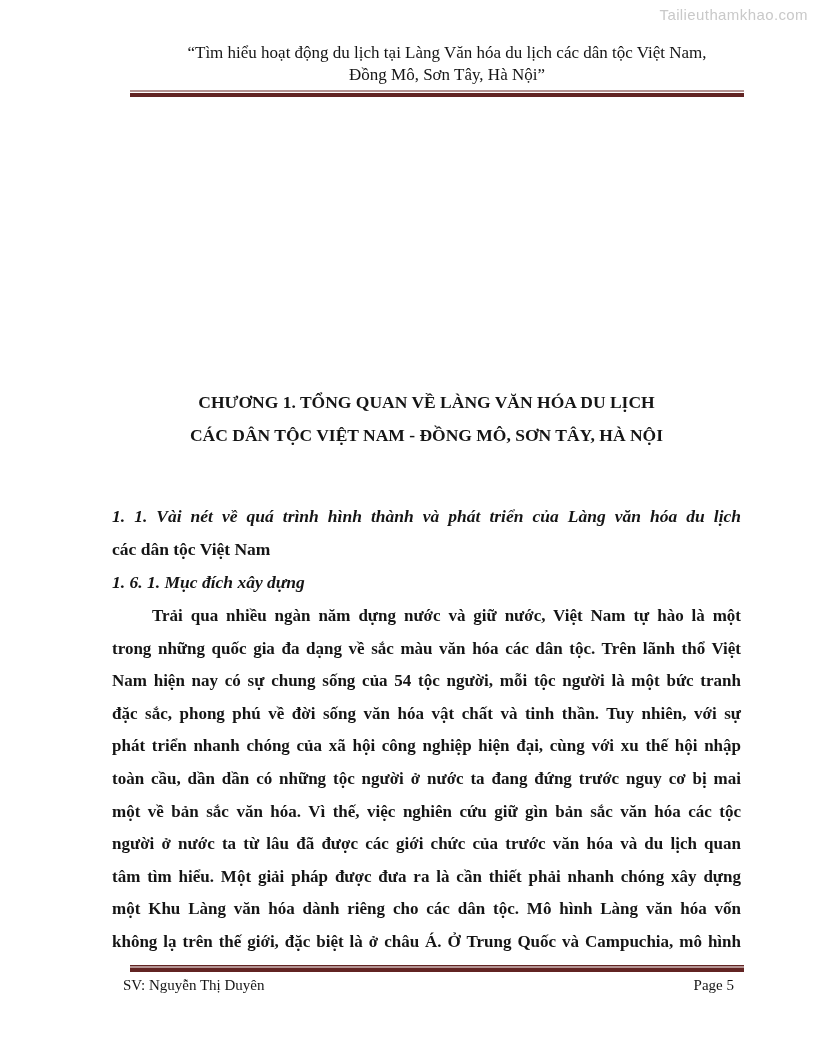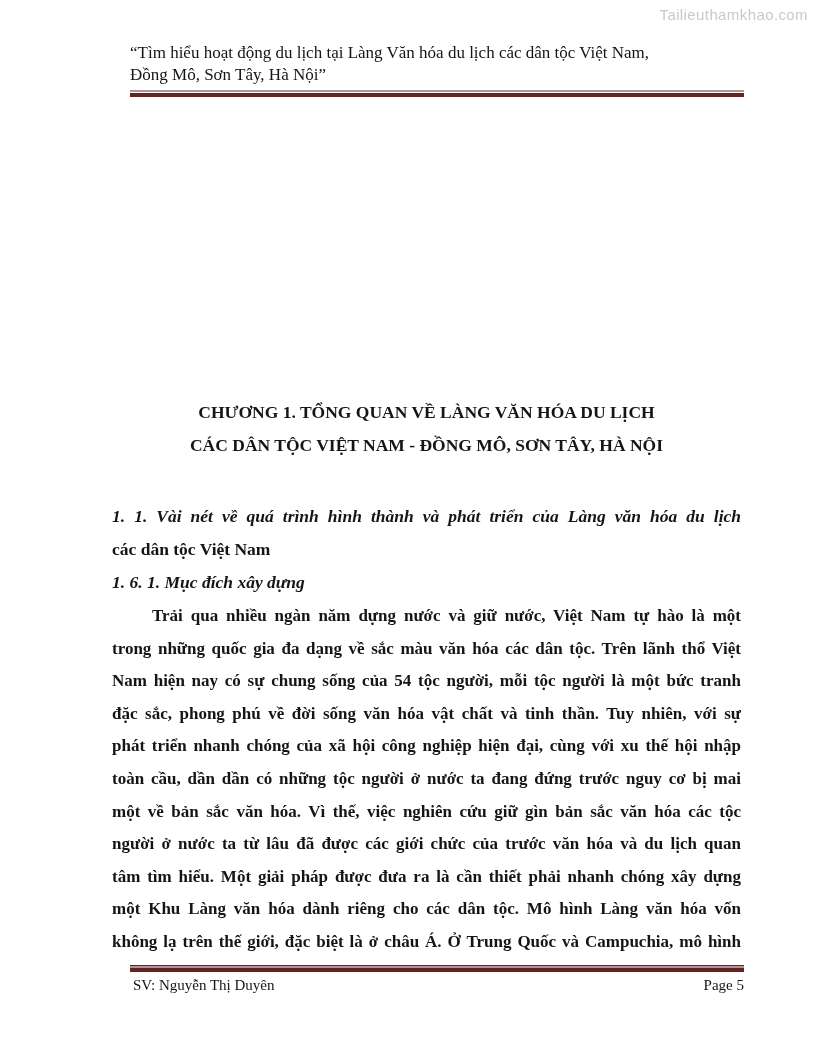--- a/index.html
+++ b/index.html
@@ -19,32 +19,32 @@
     overflow:hidden;
     margin:0 auto;
   }
   .watermark{
     position:absolute;top:6px;right:8px;
     font-family:"Liberation Sans", sans-serif;
     font-size:15px;color:var(--watermark);
     letter-spacing:.4px;
   }
   .doc-header{
-    position:absolute;top:42px;left:130px;width:614px;
-    text-align:left;font-size:17px;line-height:22px;
+    position:absolute;top:42px;left:140px;width:614px;
+    text-align:center;font-size:17px;line-height:22px;
   }
   .header-rule{
     position:absolute;top:90px;left:130px;width:614px;height:7px;
     background:linear-gradient(to bottom,
       var(--rule-light) 0px, var(--rule-light) 2px,
       #ffffff 2px, #ffffff 3px,
       var(--rule-dark) 3px, var(--rule-dark) 7px);
   }
   .chapter{
-    position:absolute;top:396px;left:112px;width:629px;
+    position:absolute;top:386px;left:112px;width:629px;
     text-align:center;font-weight:bold;font-size:17.5px;line-height:33px;
   }
   .section{
     position:absolute;top:500px;left:112px;width:629px;
     font-weight:bold;font-size:17.5px;line-height:33px;
   }
   .justify-full{text-align:justify;text-align-last:justify;font-style:italic;}
   .subsection{font-weight:bold;font-style:italic;}
   .body-text{
     position:absolute;top:600px;left:112px;width:629px;
@@ -53,21 +53,21 @@
   .para-line{text-align:justify;text-align-last:justify;white-space:nowrap;font-weight:bold;}
   .para-line.indent{padding-left:40px;}
   .footer-rule{
     position:absolute;top:965px;left:130px;width:614px;height:7px;
     background:linear-gradient(to bottom,
       var(--rule-dark) 0px, var(--rule-dark) 1px,
       var(--rule-light) 1px, var(--rule-light) 3px,
       var(--rule-dark) 3px, var(--rule-dark) 7px);
   }
   .doc-footer{
-    position:absolute;top:975px;left:133px;width:611px;
+    position:absolute;top:975px;left:123px;width:611px;
     display:flex;justify-content:space-between;
     font-size:15px;line-height:20px;
   }
 </style>
 </head>
 <body>
 
 <div class="page">
 
   <div class="watermark">Tailieuthamkhao.com</div>

